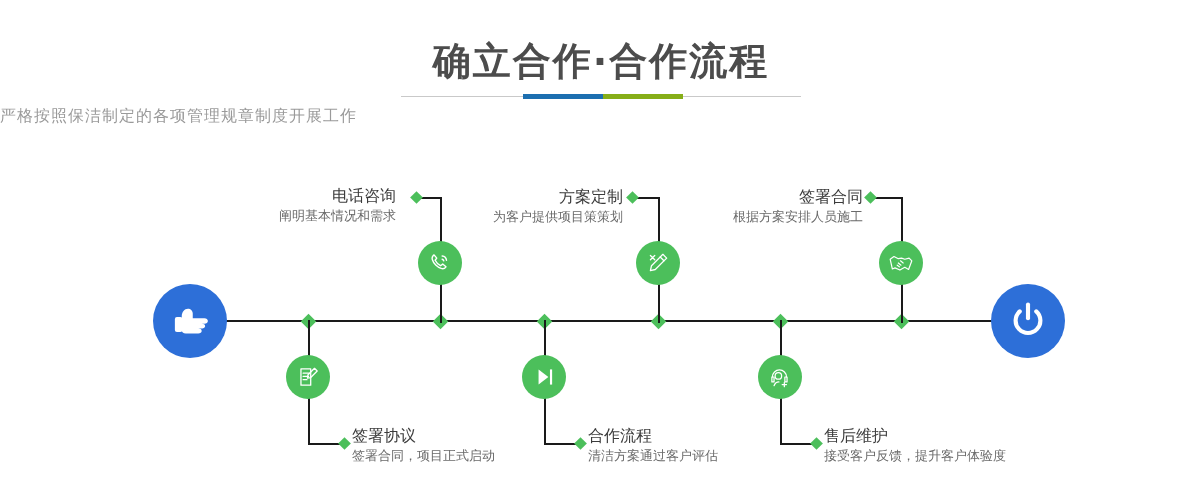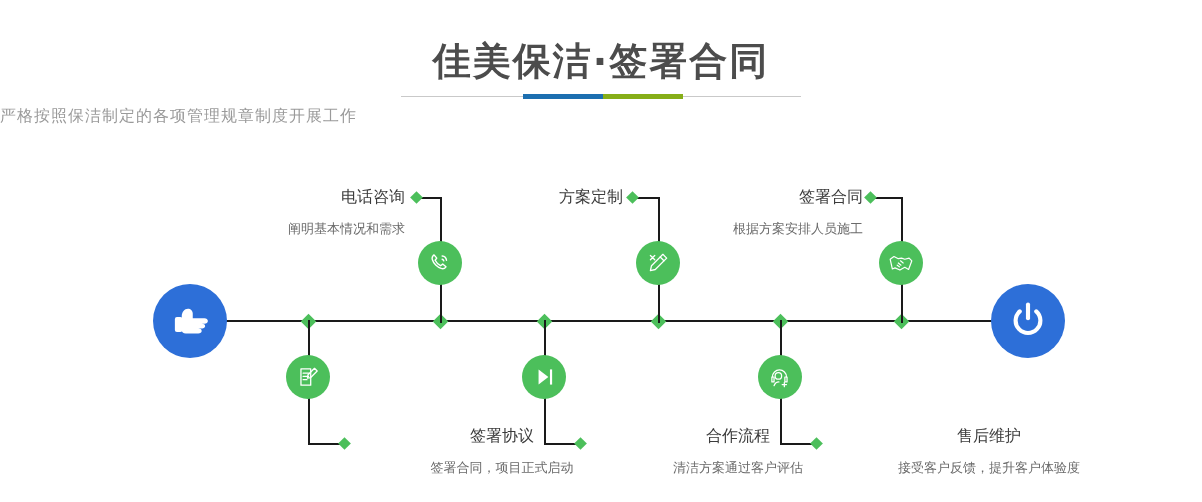--- a/index.html
+++ b/index.html
@@ -45,32 +45,32 @@
 
   .bubble{
     position:absolute;width:44px;height:44px;border-radius:50%;
     background:#4cbf5b;display:flex;align-items:center;justify-content:center;
     z-index:3;
   }
   .bubble svg{width:26px;height:26px;display:block;}
 
   .lbl{position:absolute;white-space:nowrap;}
   .lbl .t{font-size:16px;color:#3b3b3b;line-height:20px;}
-  .lbl .d{font-size:13px;color:#6a6a6a;line-height:20px;margin-top:12px;}
+  .lbl .d{font-size:13px;color:#6a6a6a;line-height:20px;margin-top:0;}
   .lbl.up{text-align:right;}
-  .lbl.dn{text-align:center;}
+  .lbl.dn{text-align:left;}
   .tipdot{position:absolute;width:9px;height:9px;background:#4cbf5b;transform:rotate(45deg);}
 </style>
 </head>
 <body>
 
 <div class="stage">
 
   <div class="header">
-    <div class="title">佳美保洁·签署合同</div>
+    <div class="title">确立合作·合作流程</div>
     <div class="rule-wrap">
       <div class="rule-line"></div>
       <div class="rule-blue"></div>
       <div class="rule-green"></div>
     </div>
     <div class="subtitle">严格按照保洁制定的各项管理规章制度开展工作</div>
   </div>
 
   <div class="axis"></div>
 
@@ -99,21 +99,21 @@
     <div class="tipdot" style="left:412px;top:193px;"></div>
     <div class="bubble" style="left:418px;top:241px;">
       <span>
         <svg viewBox="0 0 48 48" fill="none" stroke="#ffffff" stroke-width="2.6" stroke-linecap="round" stroke-linejoin="round" xmlns="http://www.w3.org/2000/svg">
           <path d="M13 9c-3 2-4 6-3 9 2 7 9 14 16 16 3 1 7 0 9-3l-6-5-4 3c-4-2-8-6-10-10l3-4z"></path>
           <path d="M28 11a9 9 0 0 1 8 8"></path>
           <path d="M28 17a4 4 0 0 1 3 3"></path>
         </svg>
       </span>
     </div>
-    <div class="lbl up" style="left:150px;top:187px;width:255px;">
+    <div class="lbl up" style="left:141px;top:187px;width:255px;font-family:Liberation Mono, monospace;">
       <div class="t">电话咨询</div>
       <div class="d">阐明基本情况和需求</div>
     </div>
   </div>
 
   <div>
     <div class="diamond" style="left:303px;top:316px;"></div>
     <div class="vline" style="left:308px;top:320px;height:124px;"></div>
     <div class="hline" style="left:308px;top:443px;width:34px;"></div>
     <div class="tipdot" style="left:340px;top:439px;"></div>
@@ -141,20 +141,21 @@
       <span>
         <svg viewBox="0 0 48 48" fill="none" stroke="#ffffff" stroke-width="2.4" stroke-linecap="round" stroke-linejoin="round" xmlns="http://www.w3.org/2000/svg">
           <path d="M33 8l7 7-21 21-9 2 2-9z"></path>
           <path d="M28 13l7 7"></path>
           <path d="M10 10l8 8M10 18l8-8"></path>
         </svg>
       </span>
     </div>
     <div class="lbl up" style="left:370px;top:187px;width:253px;">
       <div class="t">方案定制</div>
+      <div class="d">为客户提供项目策策划</div>
     </div>
   </div>
 
   <div>
     <div class="diamond" style="left:539px;top:316px;"></div>
     <div class="vline" style="left:544px;top:320px;height:124px;"></div>
     <div class="hline" style="left:544px;top:443px;width:34px;"></div>
     <div class="tipdot" style="left:576px;top:439px;"></div>
     <div class="bubble" style="left:522px;top:355px;">
       <span>

